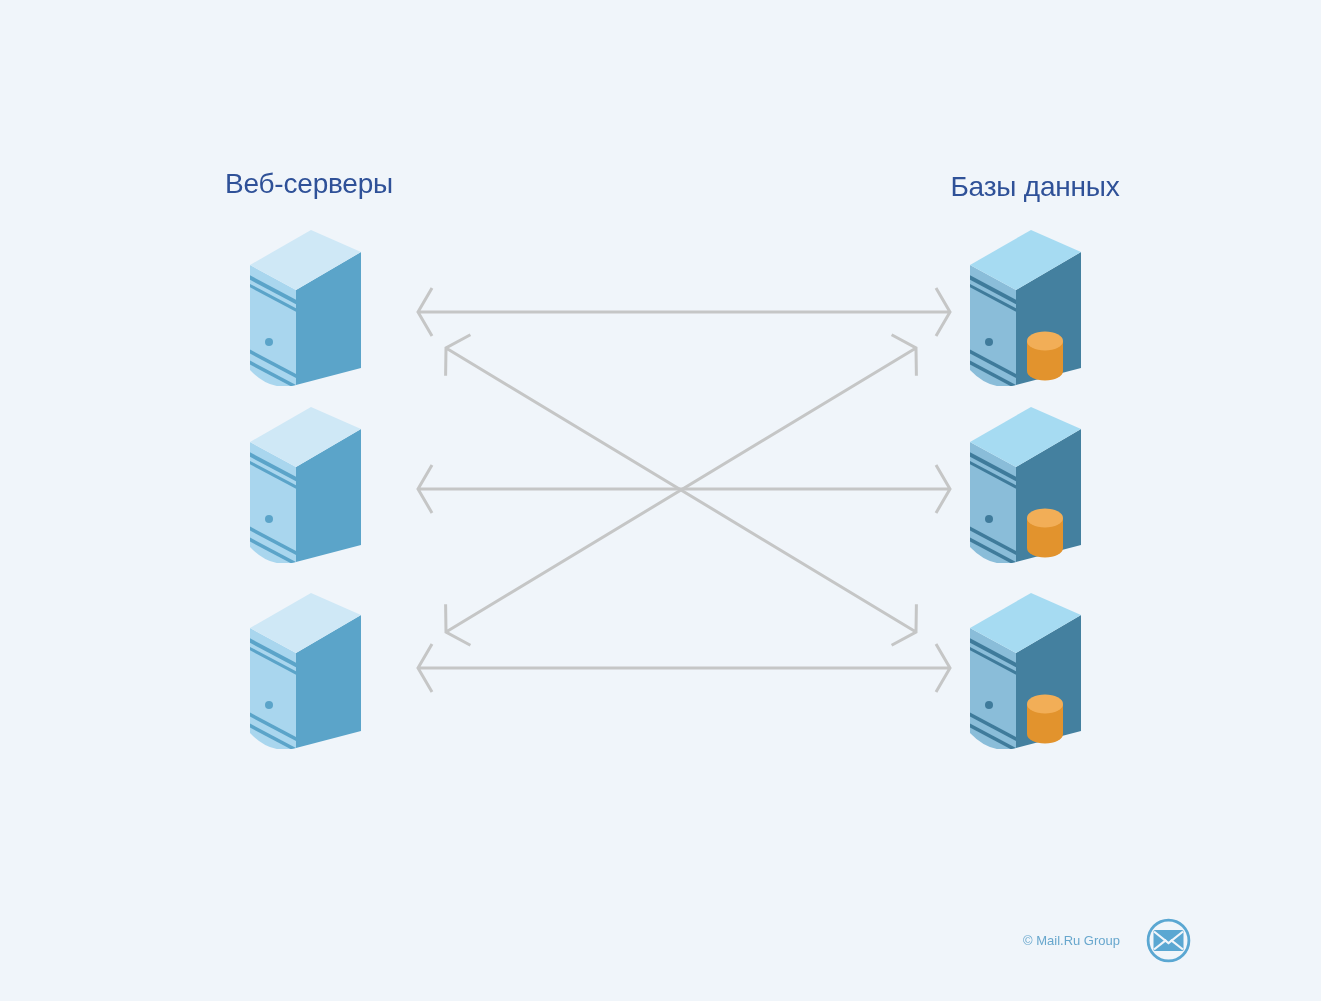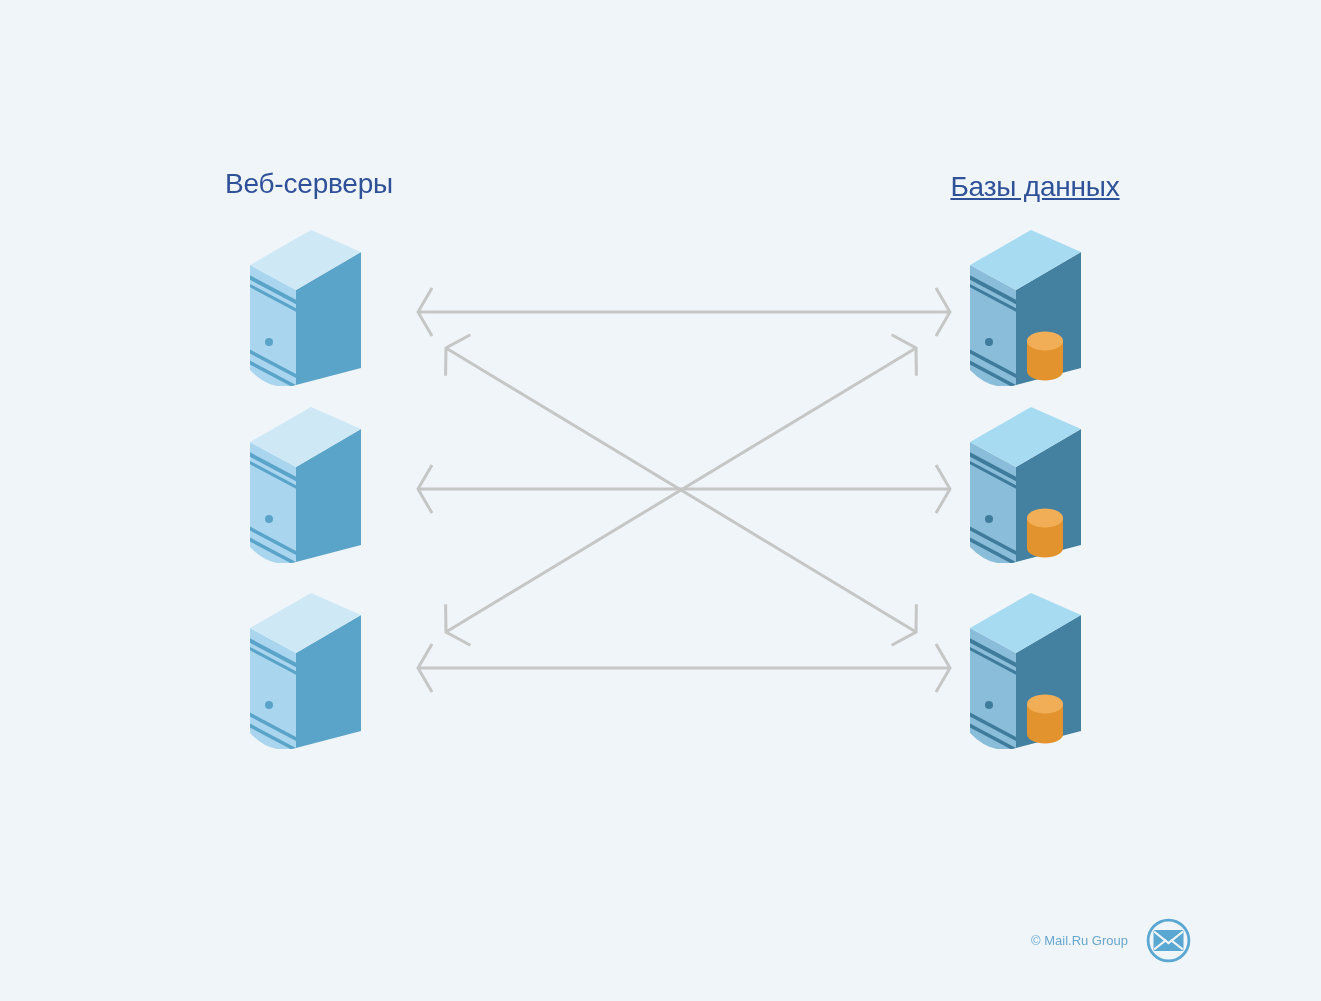--- a/index.html
+++ b/index.html
@@ -16,39 +16,39 @@
   .title{
     position:absolute;
     transform:translateX(-50%);
     font-size:28px;
     font-weight:400;
     letter-spacing:-0.2px;
     color:var(--title,#2f5198);
     white-space:nowrap;
   }
   #title-left{left:309px;top:168px;}
-  #title-right{left:1035px;top:171px;text-decoration:underline;}
+  #title-right{left:1035px;top:171px;}
   #arrows{
     position:absolute;left:0;top:0;width:1321px;height:1001px;
     pointer-events:none;
   }
   .arrow path{
     stroke:var(--arrow,#c5c6c6);
     stroke-width:3;
     fill:none;
   }
   .node{
     position:absolute;
     width:115px;height:157px;
   }
   #footer{
     position:absolute;
     right:46px;top:918px;
     height:45px;
-    display:flex;align-items:center;gap:18px;
+    display:flex;align-items:center;gap:26px;
   }
   #footer .copyright{
     font-size:13px;
     color:var(--footer-text,#68a7cd);
     white-space:nowrap;
   }
 </style>
 </head>
 <body>
 

